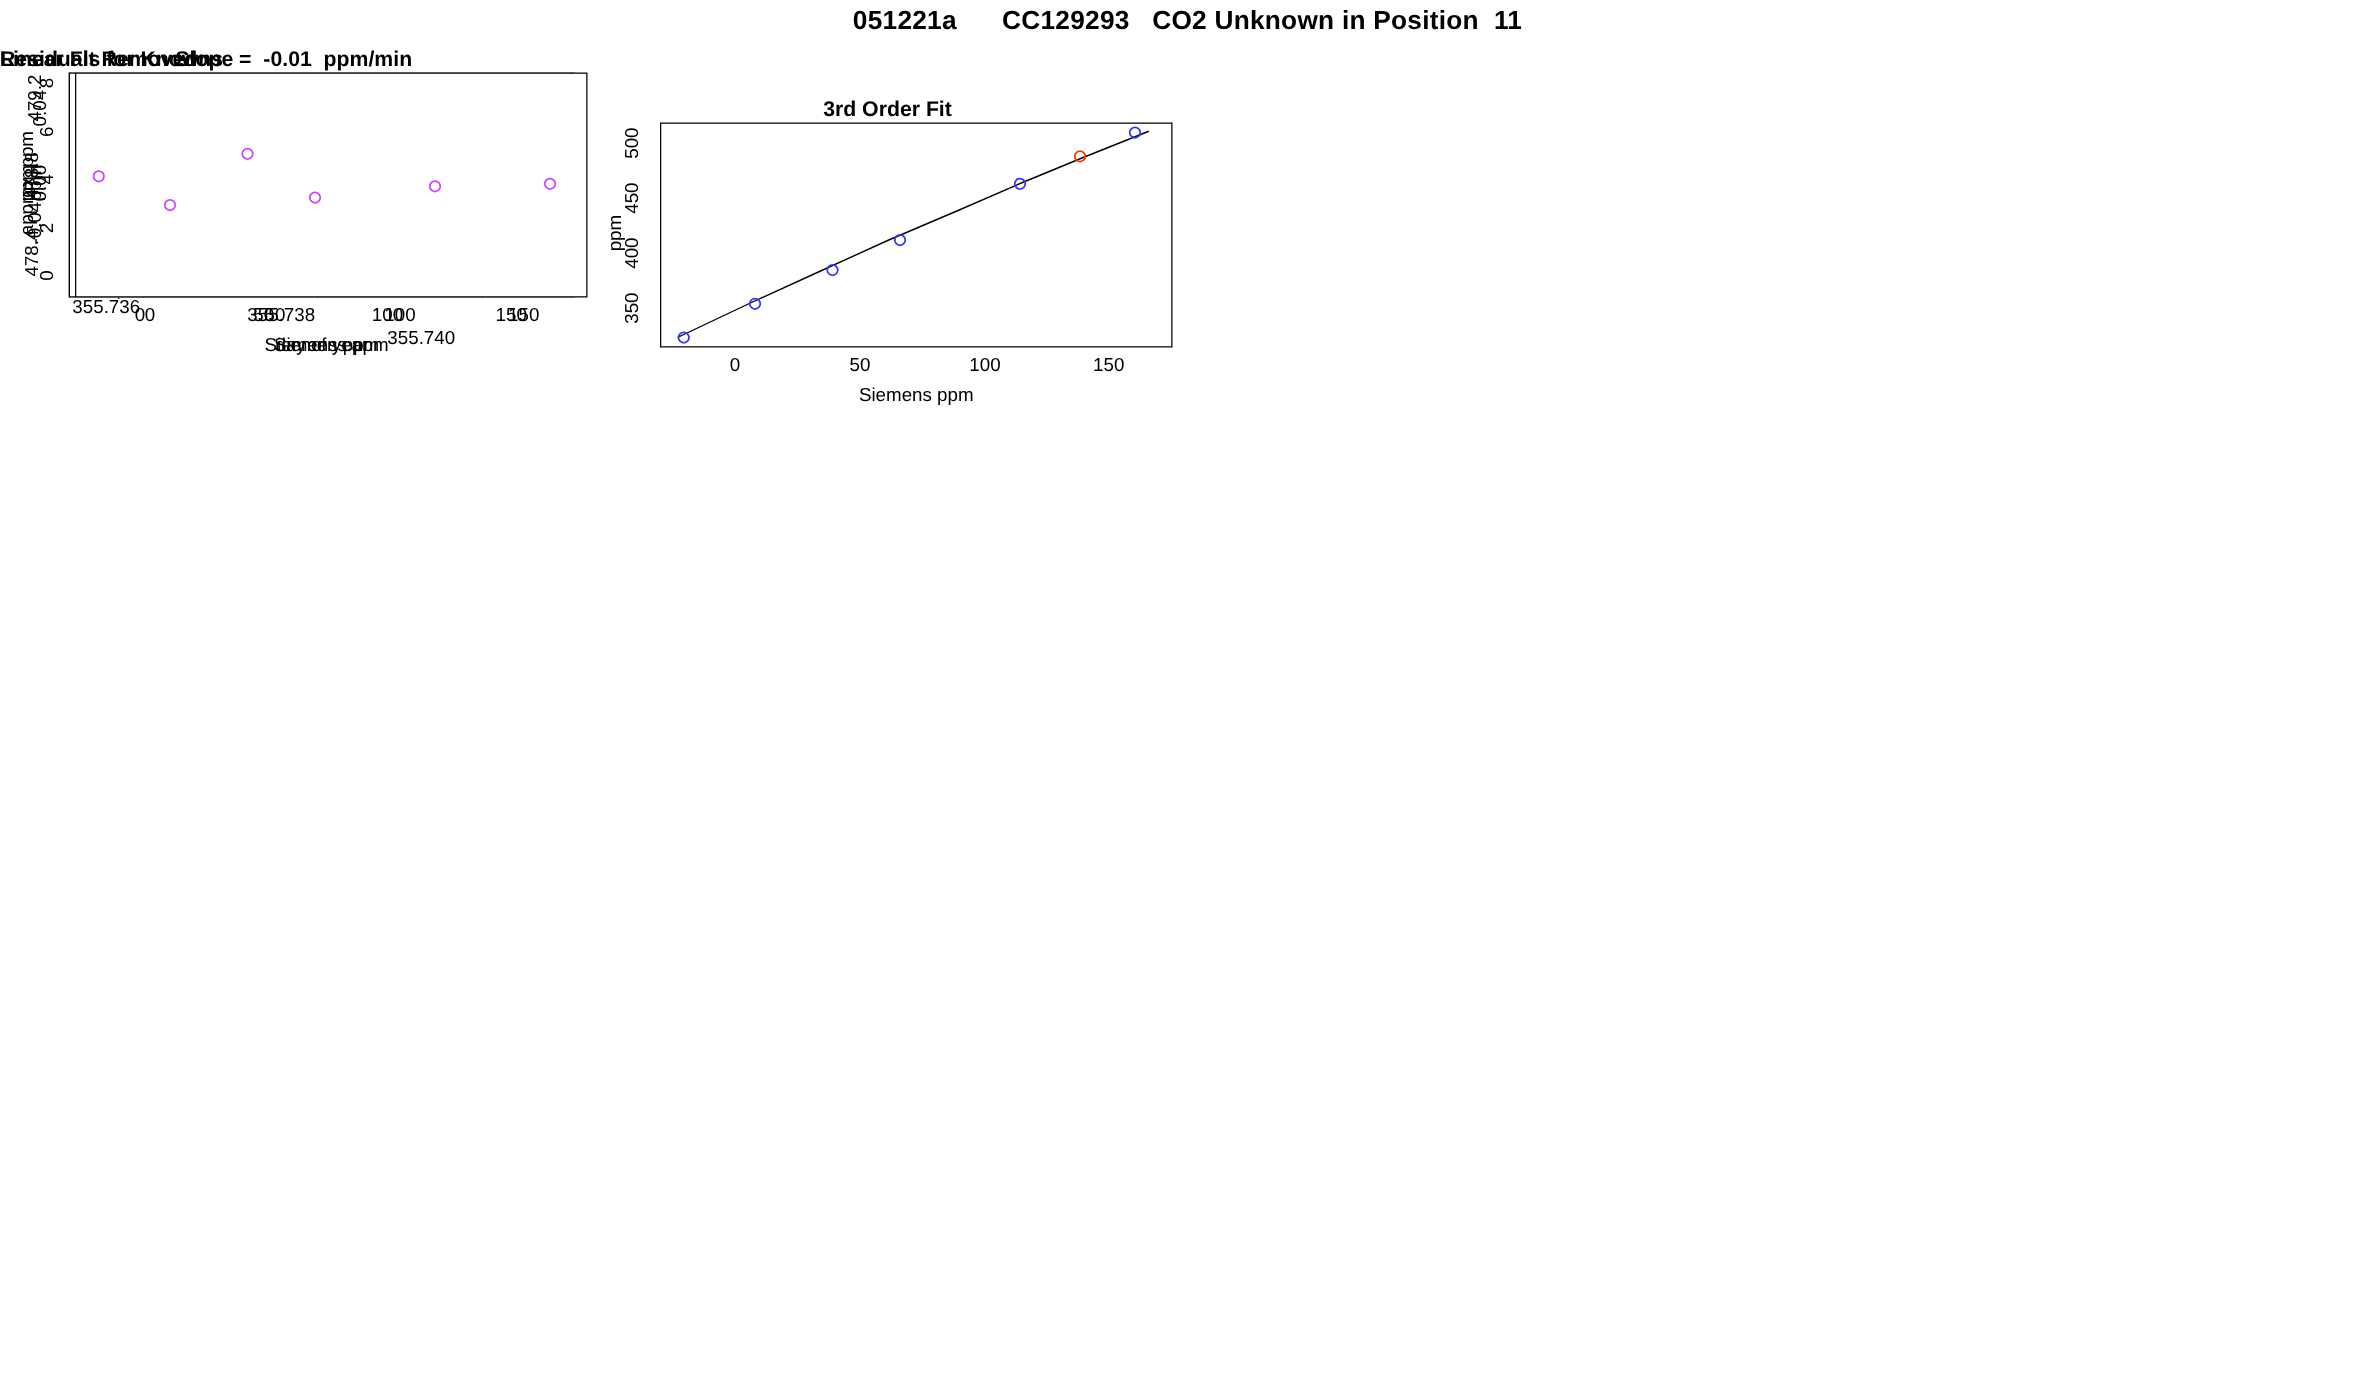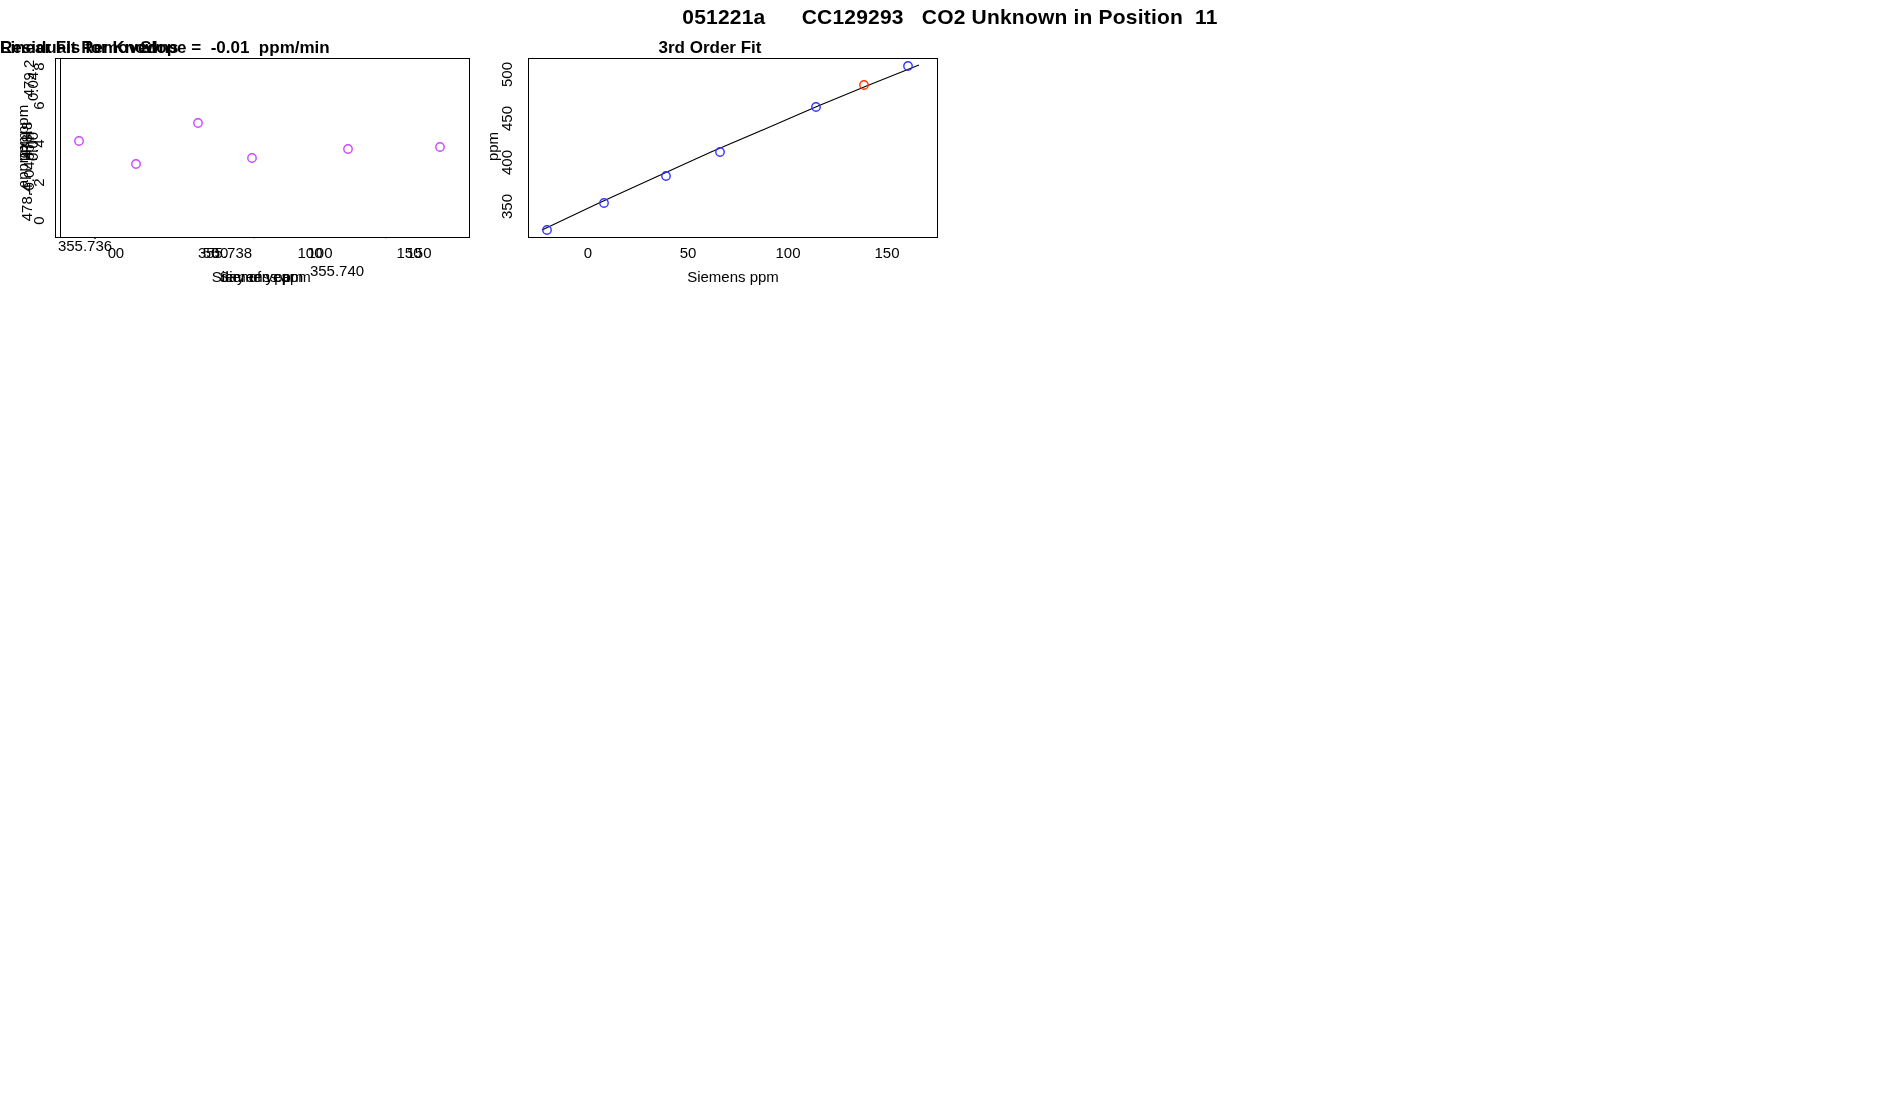--- a/index.html
+++ b/index.html
@@ -83,21 +83,21 @@
     position: absolute;
     font-size: 15px;
     white-space: pre;
     transform-origin: 50% 50%;
     transform: rotate(-90deg);
     text-align: center;
   }
 
   
   #panel-timeseries { left: 0px;    width: 470px; }
-  #panel-thirdorder { left: 470px;  width: 480px; }
+  #panel-thirdorder { left: 470px;  width: 480px; margin-top: 40px; }
   #panel-linearfit  { left": 0;     }
   #panel-linearfit  { left: 950px;  width: 470px; }
   #panel-residuals  { left: 1420px; width: 480px; }
 </style>
 </head>
 <body>
 
 <div id="root">
 
   <div class="main-title">051221a      CC129293   CO2 Unknown in Position  11</div>

